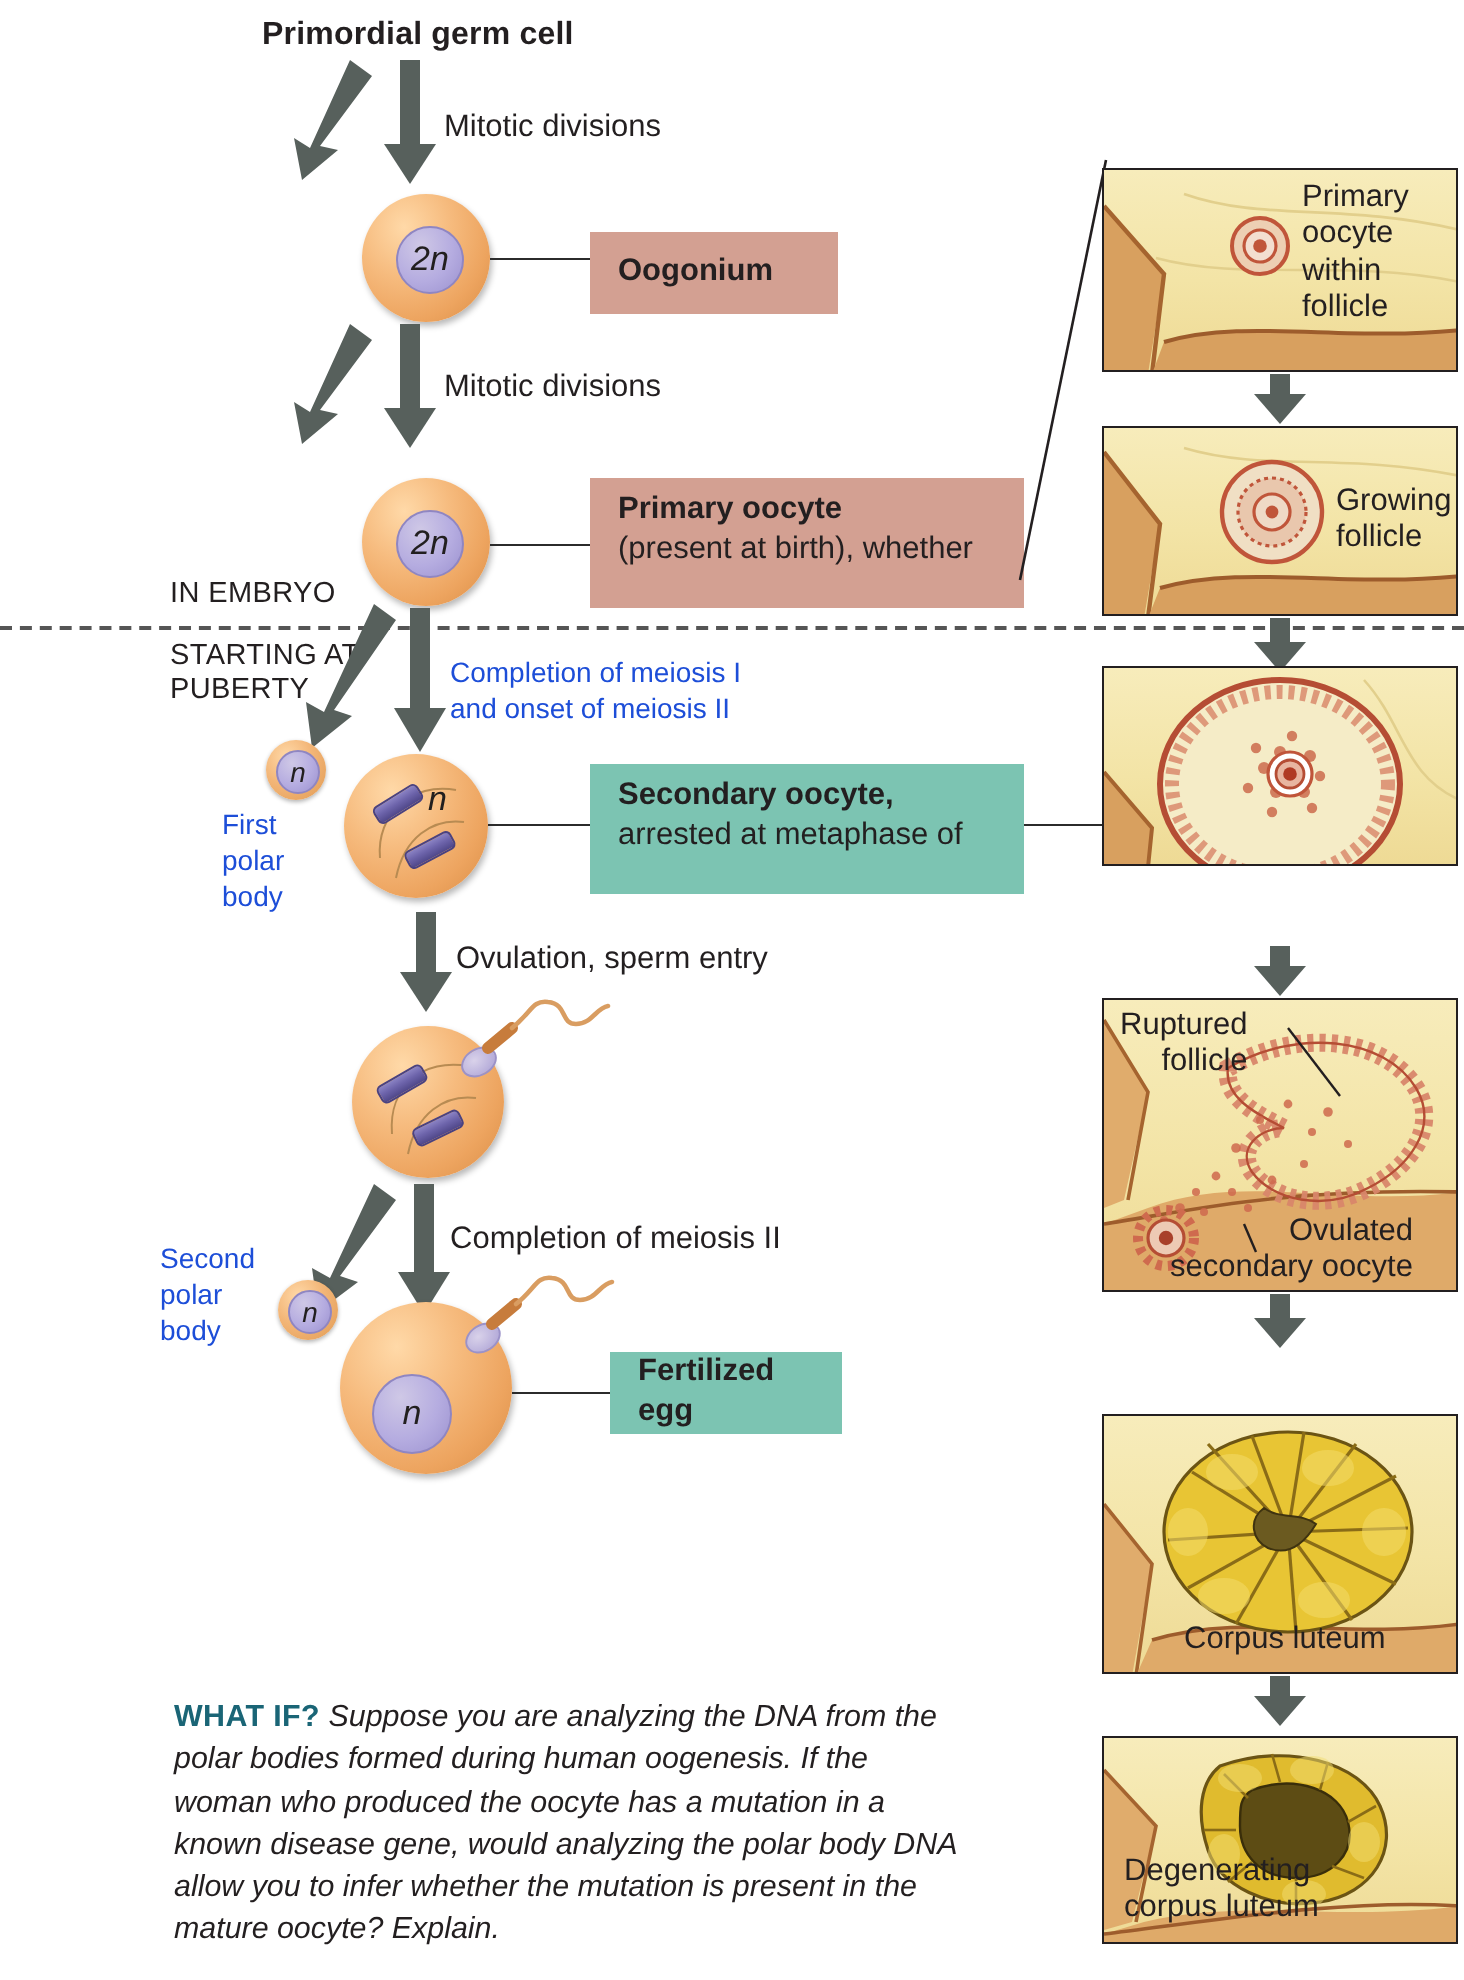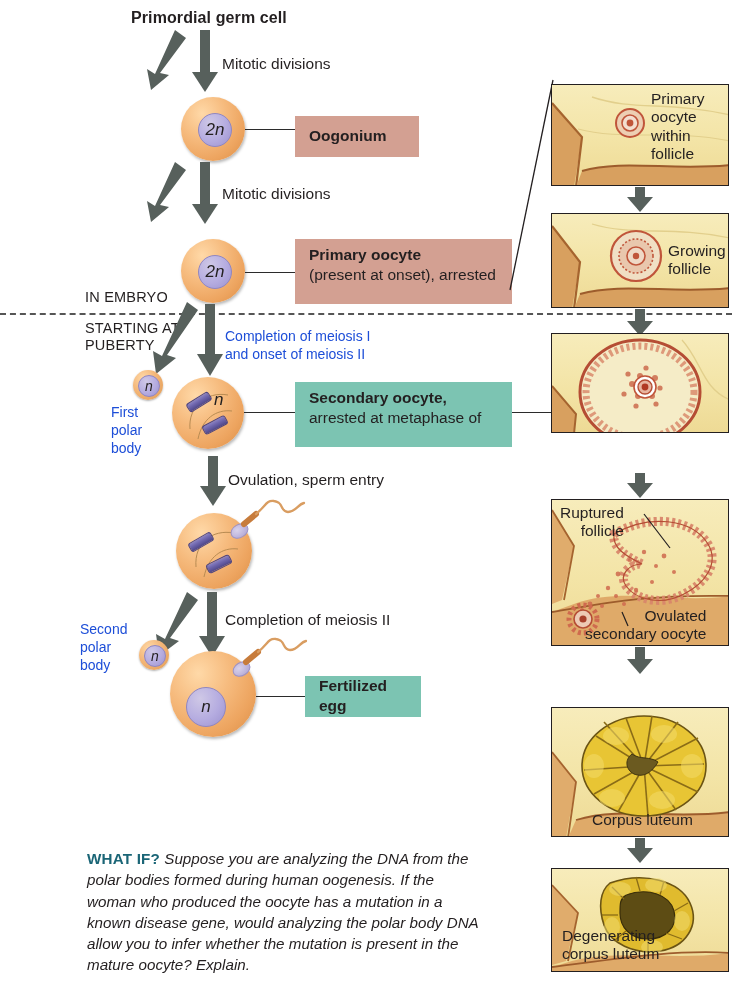--- a/index.html
+++ b/index.html
@@ -82,21 +82,21 @@
   </g>
 </svg>
 <div class="abs lbl" style="left:222px;top:184px;">Mitotic divisions</div>
 
 <div class="cell" style="left:181px;top:239px;width:64px;height:64px;"></div>
 <div class="nuc" style="left:198px;top:255px;width:32px;height:32px;">2n</div>
 
 <div class="abs hline" style="left:245px;top:272px;width:50px;"></div>
 <div class="abs box box-salmon" style="left:295px;top:239px;width:217px;height:65px;">
   <div class="hd">Primary oocyte</div>
-  <div>(present at onset), arrested</div>
+  <div>(present at birth), whether</div>
 </div>
 
 <svg class="abs" style="left:508px;top:78px;" width="50" height="215">
   <line x1="45" y1="2" x2="2" y2="212" stroke="#231f20" stroke-width="1.3"></line>
 </svg>
 
 <div class="abs stage" style="left:85px;top:289px;">IN EMBRYO</div>
 <div class="abs dashed" style="left:0px;top:313px;width:732px;"></div>
 <div class="abs stage" style="left:85px;top:320px;">
   <div>STARTING AT</div>

